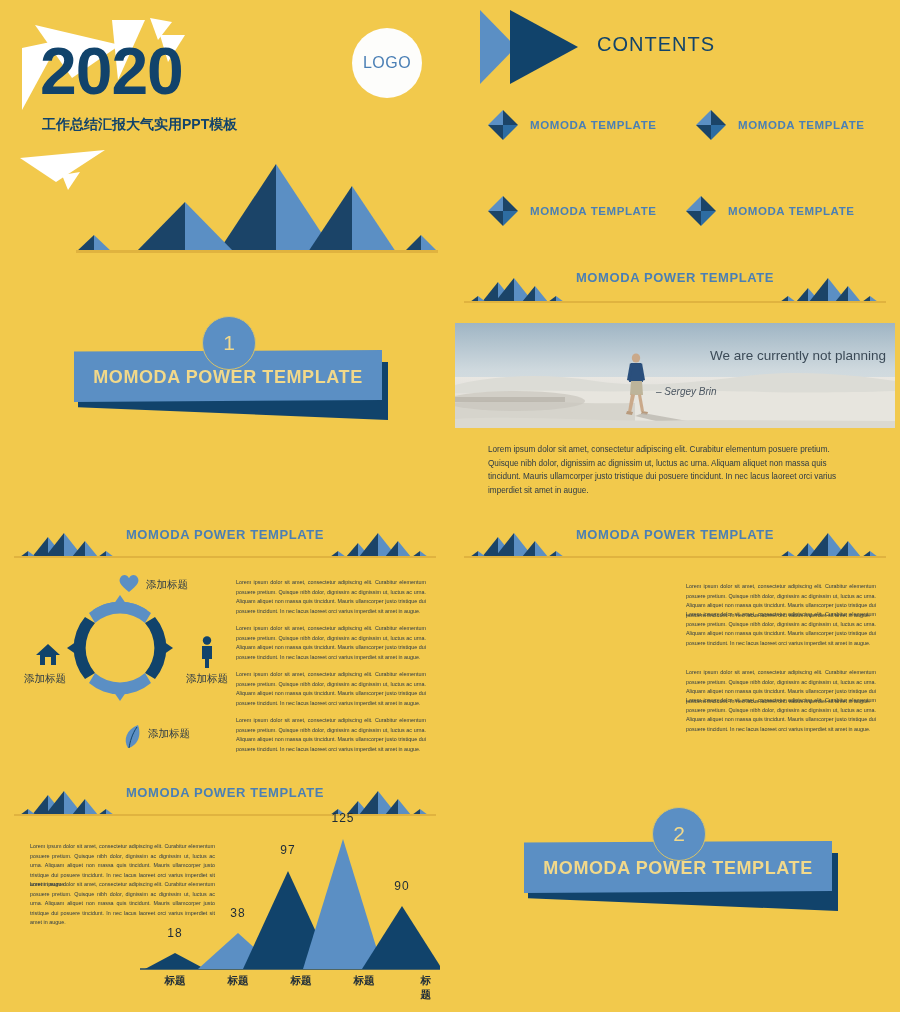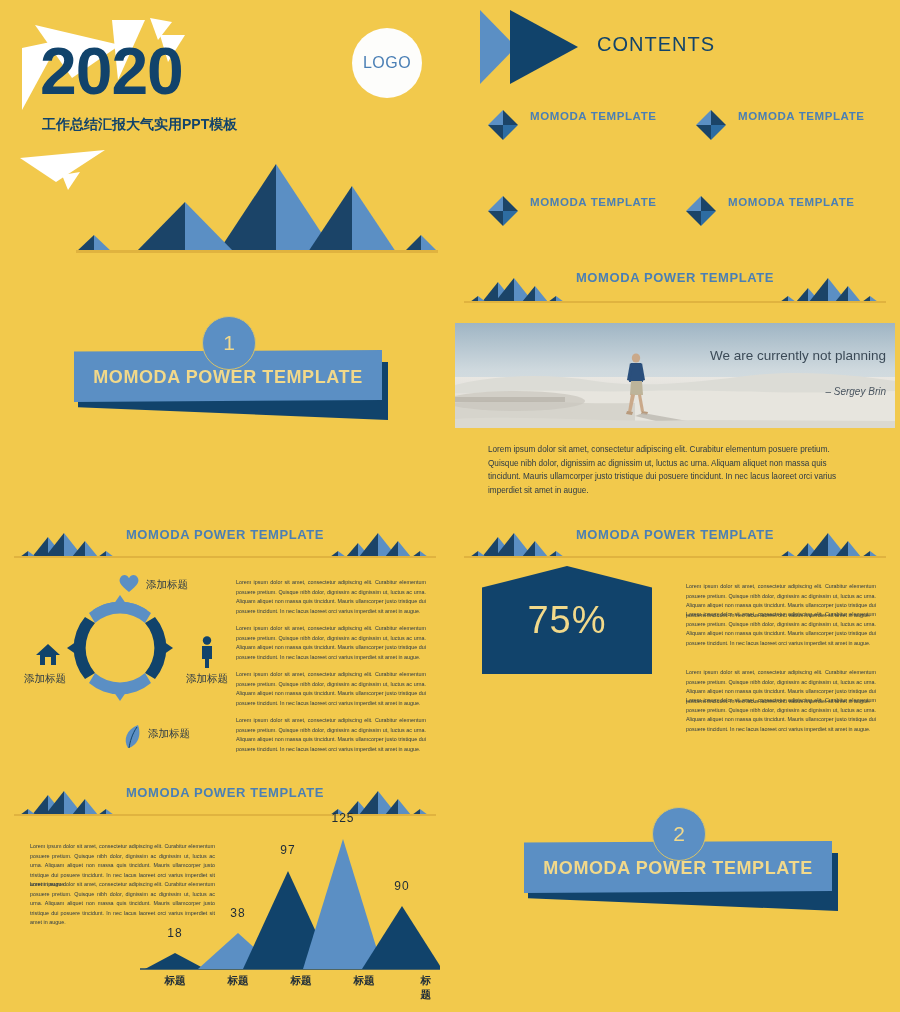--- a/index.html
+++ b/index.html
@@ -44,21 +44,21 @@
     border-left:36px solid #5b8fc4;
     border-top:37px solid transparent;
     border-bottom:37px solid transparent;
   }
   .play-dark{
     position:absolute;left:60px;top:10px;width:0;height:0;
     border-left:68px solid #11436b;
     border-top:37px solid transparent;
     border-bottom:37px solid transparent;
   }
-  .content-item{position:absolute;display:flex;align-items:flex-start;}
+  .content-item{position:absolute;display:flex;align-items:center;}
   .diamond{
     position:relative;width:30px;height:30px;flex:0 0 30px;margin-right:12px;
   }
   .diamond svg{display:block;}
   .content-label{
     font-size:11.5px;font-weight:bold;color:#4a7fb5;letter-spacing:.6px;
   }
 
   
   #slide-banner1{left:0;top:306px;width:450px;height:215px;}
@@ -92,21 +92,21 @@
     overflow:hidden;
   }
   .photo svg{display:block;}
   .quote-text{
     position:absolute;right:14px;top:41px;width:230px;
     text-align:right;font-size:13.5px;color:#3b4a57;line-height:1.28;
     font-family:"Liberation Sans",sans-serif;
   }
   .quote-author{
     position:absolute;right:14px;top:80px;width:230px;
-    text-align:right;font-size:10px;color:#4a5560;font-style:italic;
+    text-align:left;font-size:10px;color:#4a5560;font-style:italic;
   }
   .body-para{
     position:absolute;font-size:8.2px;color:#2d3a46;line-height:1.65;
     text-align:left;
   }
 
   
   #slide-circle{left:0;top:521px;width:450px;height:258px;}
   .donut-wrap{position:absolute;left:55px;top:62px;width:130px;height:130px;}
   .diag-label{
@@ -437,23 +437,20 @@
           <polygon points="398,10 411,26 398,26" fill="#5b8fc4"></polygon>
         <polygon points="338,20 330,26 338,26" fill="#1b4468"></polygon>
           <polygon points="338,20 346,26 338,26" fill="#5b8fc4"></polygon>
         <polygon points="420,20 412,26 420,26" fill="#1b4468"></polygon>
           <polygon points="420,20 428,26 420,26" fill="#5b8fc4"></polygon>
         <rect x="14" y="25" width="422" height="2" fill="#e0b33f"></rect>
       </svg>
       <div style="position:absolute;width:100%;text-align:center;top:0px;font-size:13px;font-weight:bold;color:#4a7fb5;letter-spacing:.6px;">MOMODA POWER TEMPLATE</div>
     </div>
 
-    <div class="hex-top">
-      <span class="pct-num">75%</span>
-    </div>
 
     <p class="pct-para" style="top:56px;">Lorem ipsum dolor sit amet, consectetur adipiscing elit. Curabitur elementum posuere pretium. Quisque nibh dolor, dignissim ac dignissim ut, luctus ac urna. Aliquam aliquet non massa quis tincidunt. Mauris ullamcorper justo tristique dui posuere tincidunt. In nec lacus laoreet orci varius imperdiet sit amet in augue.</p>
     <p class="pct-para" style="top:84px;">Lorem ipsum dolor sit amet, consectetur adipiscing elit. Curabitur elementum posuere pretium. Quisque nibh dolor, dignissim ac dignissim ut, luctus ac urna. Aliquam aliquet non massa quis tincidunt. Mauris ullamcorper justo tristique dui posuere tincidunt. In nec lacus laoreet orci varius imperdiet sit amet in augue.</p>
     <p class="pct-para" style="top:142px;">Lorem ipsum dolor sit amet, consectetur adipiscing elit. Curabitur elementum posuere pretium. Quisque nibh dolor, dignissim ac dignissim ut, luctus ac urna. Aliquam aliquet non massa quis tincidunt. Mauris ullamcorper justo tristique dui posuere tincidunt. In nec lacus laoreet orci varius imperdiet sit amet in augue.</p>
     <p class="pct-para" style="top:170px;">Lorem ipsum dolor sit amet, consectetur adipiscing elit. Curabitur elementum posuere pretium. Quisque nibh dolor, dignissim ac dignissim ut, luctus ac urna. Aliquam aliquet non massa quis tincidunt. Mauris ullamcorper justo tristique dui posuere tincidunt. In nec lacus laoreet orci varius imperdiet sit amet in augue.</p>
   </div>
 
   <div class="slide" id="slide-chart">
     <div style="position:absolute;left:0;top:6px;width:450px;height:36px;">
       <svg width="450" height="36" style="position:absolute;left:0;top:4px;">

